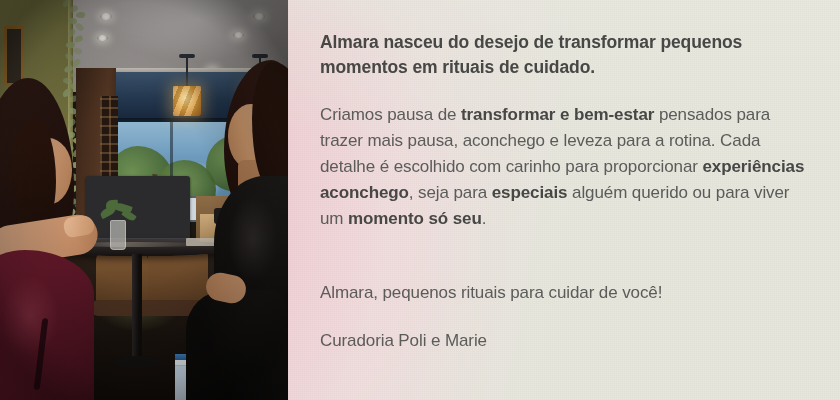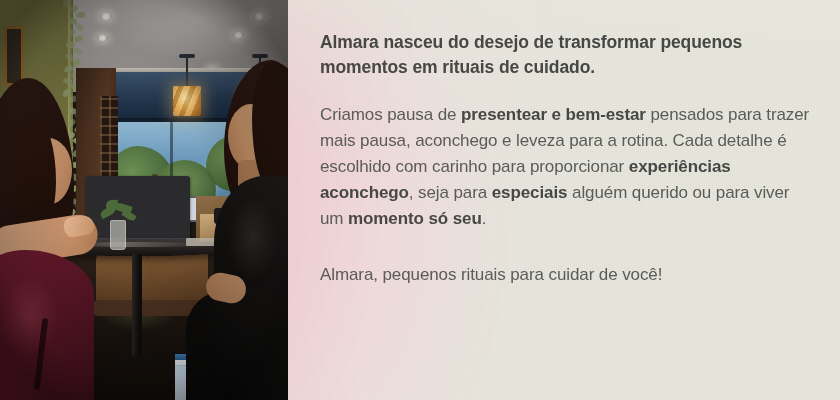--- a/index.html
+++ b/index.html
@@ -436,21 +436,21 @@
   .para {
     margin: 22px 0 0 0;
     font-size: 17px;
     line-height: 26px;
     font-weight: normal;
     color: #5b5b59;
     letter-spacing: -0.1px;
   }
   .para b { color: #474745; font-weight: bold; }
 
-  .closing { margin-top: 30px; }
+  .closing { margin-top: 48px; }
   .signature { margin-top: 22px; }
 </style>
 </head>
 <body>
 
 <div class="canvas">
 
   <div class="photo-panel">
     <div class="photo-scene">
 
@@ -615,21 +615,22 @@
     <div class="panel-wash-1"></div>
     <div class="panel-wash-2"></div>
     <div class="panel-wash-3"></div>
     <div class="panel-grain"></div>
 
     <div class="copy">
 
       <h1 class="headline">Almara nasceu do desejo de transformar pequenos momentos em rituais de cuidado.</h1>
 
       <p class="para">
-        <span>Criamos pausa de </span><b>presentear e bem-estar</b><span> pensados para trazer mais pausa, aconchego e leveza para a rotina. Cada detalhe é escolhido com carinho para proporcionar </span><b>experiências aconchego</b><span>, seja para </span><b>especiais</b><span> alguém querido ou para viver um </span><b>momento só seu</b><span>.</span>
+        <span>Criamos pausa de </span><b>transformar e bem-estar</b><span> pensados para trazer mais pausa, aconchego e leveza para a rotina. Cada detalhe é escolhido com carinho para proporcionar </span><b>experiências aconchego</b><span>, seja para </span><b>especiais</b><span> alguém querido ou para viver um </span><b>momento só seu</b><span>.</span>
       </p>
 
       <p class="para closing">Almara, pequenos rituais para cuidar de você!</p>
 
+      <p class="para signature">Curadoria Poli e Marie</p>
     </div>
   </div>
 
 </div>
 
 </body></html>

